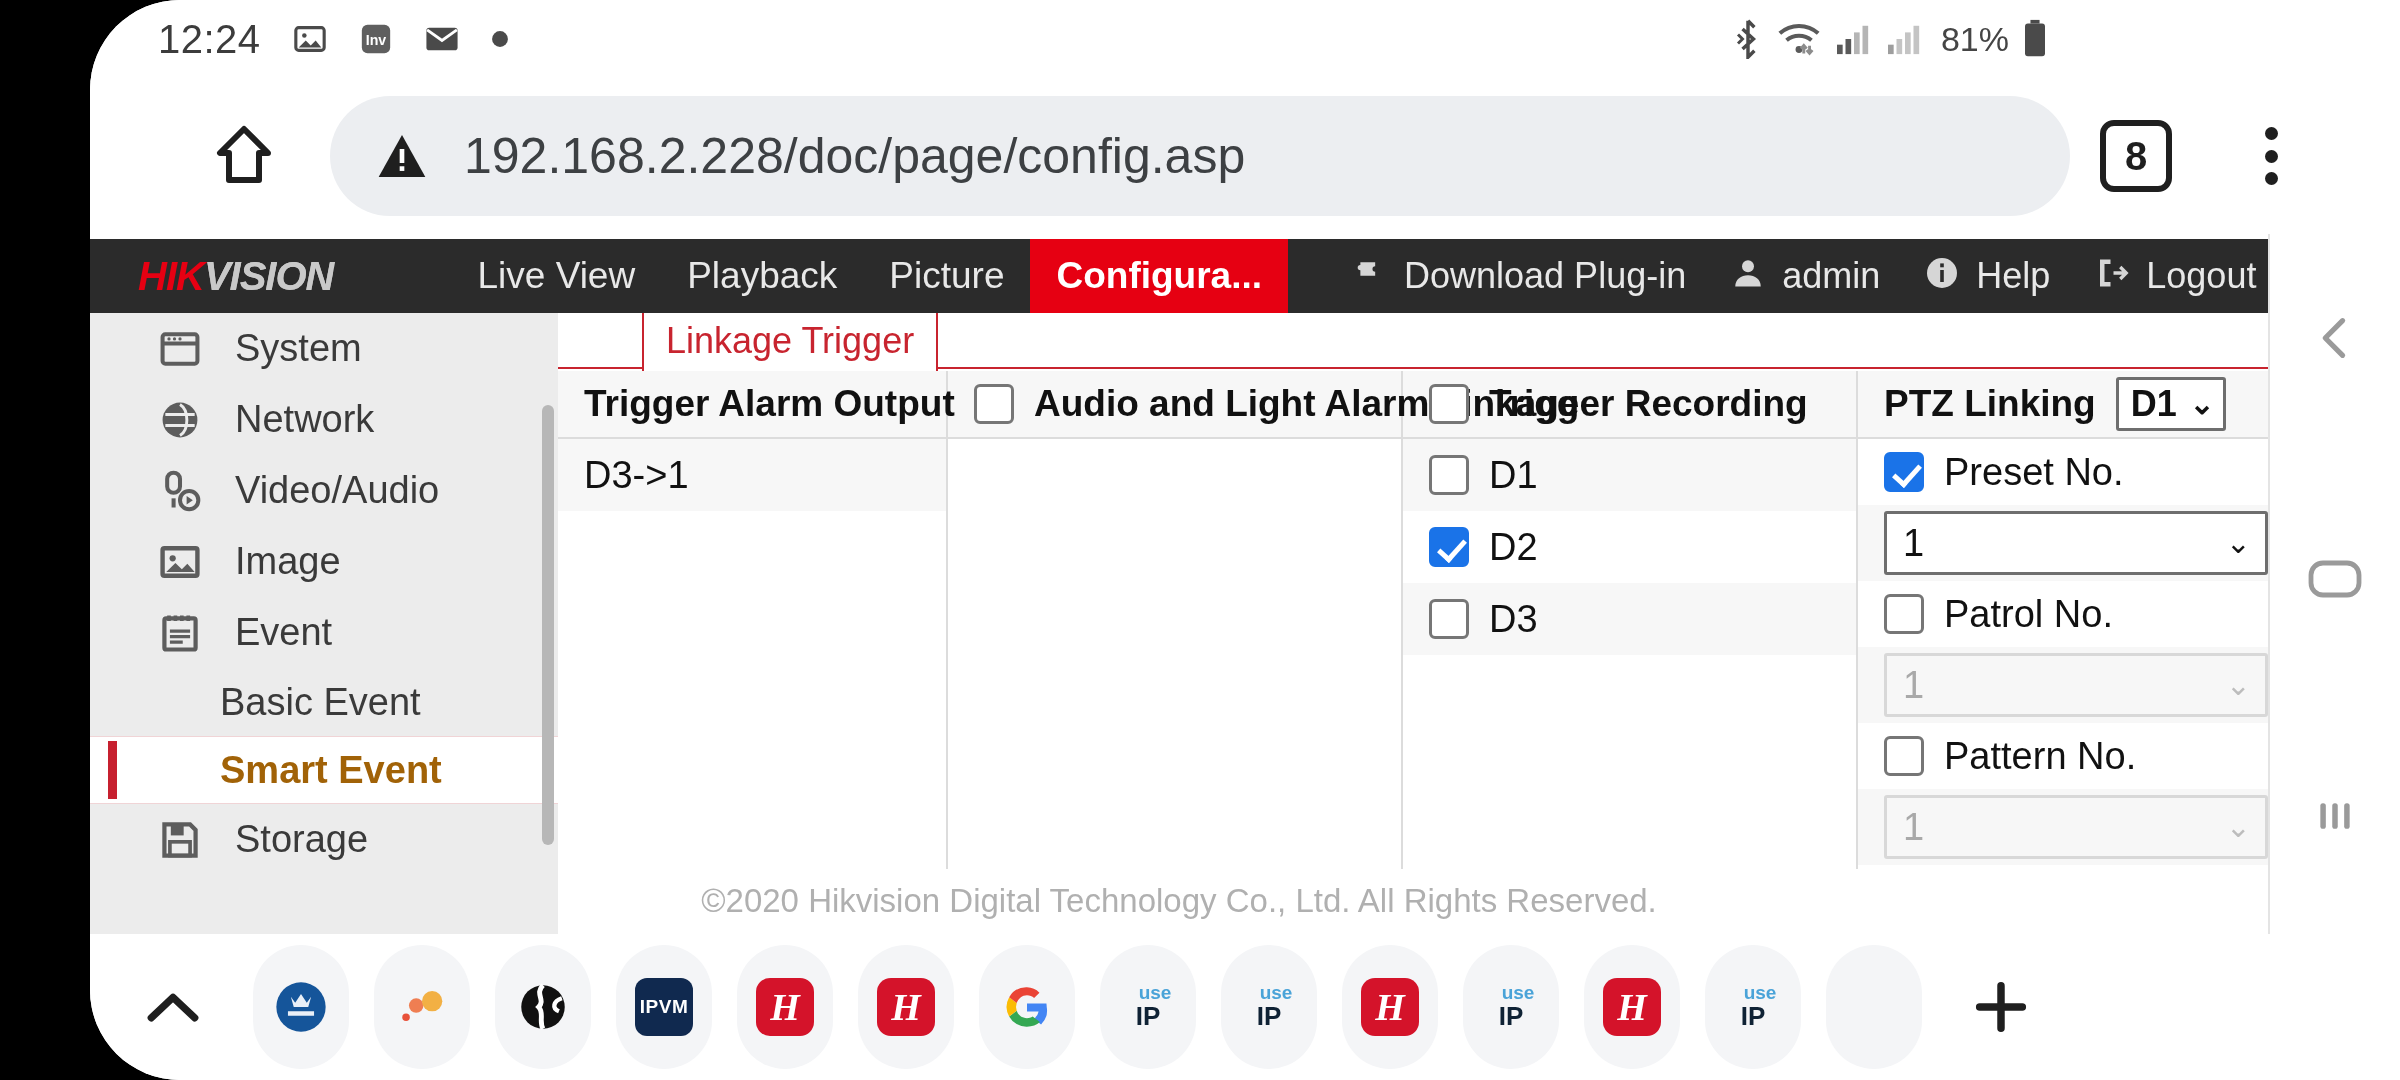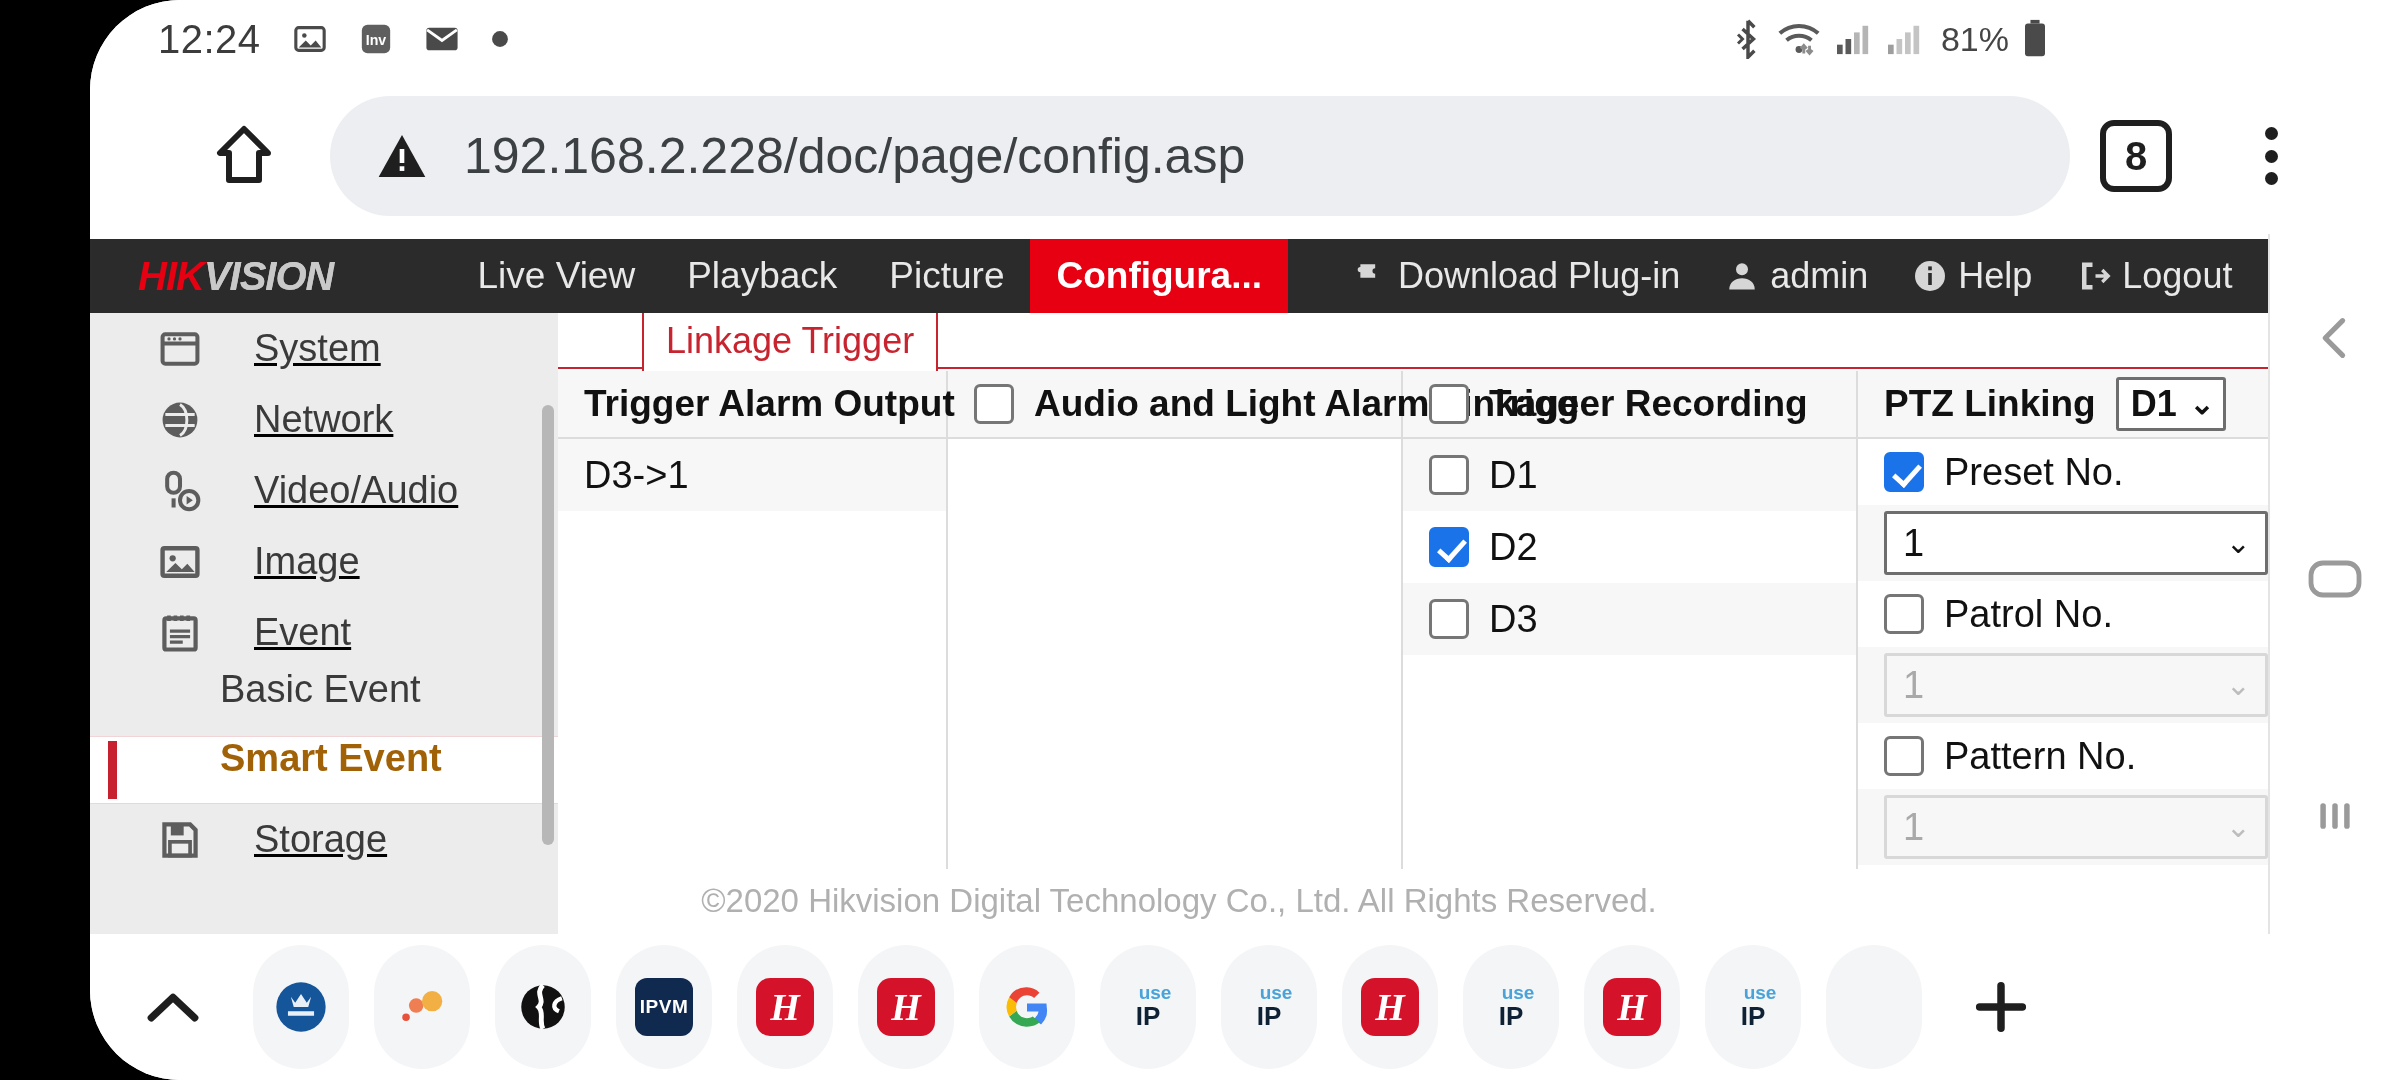--- a/index.html
+++ b/index.html
@@ -97,33 +97,33 @@
     background: linear-gradient(#f2f2f2,#8c8c8c);
     -webkit-background-clip: text; background-clip: text; color: #c9c9c9;
   }
   .nav-item {
     display: flex; align-items: center; padding: 0 26px;
     font-size: 37px; color: #e8e8e8; white-space: nowrap;
   }
   .nav-item.active { background: #e60012; color: #fff; font-weight: bold; }
   #hik-nav-left { display: flex; margin-left: 118px; }
   #hik-nav-right { display: flex; align-items: center; margin-left: 62px; gap: 44px; }
-  .nav-r { display: flex; align-items: center; gap: 10px; font-size: 36px; color: #e8e8e8; white-space: nowrap; }
+  .nav-r { display: flex; gap: 16px; font-size: 36px; color: #e8e8e8; white-space: nowrap; }
 
   
   #sidebar {
     position: absolute; left: 0; top: 79px; width: 468px; height: 621px;
     background: #ececec; overflow: hidden;
   }
   .side-row {
     height: 71px; display: flex; align-items: center; padding-left: 68px;
-    gap: 52px; position: relative; text-decoration: underline;
+    gap: 33px; position: relative;
   }
   .side-row .lbl { font-size: 38px; color: #3a3a3a; white-space: nowrap; }
-  .side-sub { height: 68px; display: flex; padding-left: 130px; position: relative; }
+  .side-sub { height: 68px; display: flex; align-items: center; padding-left: 130px; position: relative; }
   .side-sub .lbl { font-size: 38px; color: #3a3a3a; }
   .side-sub.sel { background: #ffffff; border-top: 1px solid #f0d4d6; border-bottom: 1px solid #f0d4d6; }
   .side-sub.sel .lbl { color: #a16207; font-weight: bold; }
   .side-sub.sel::before {
     content:""; position:absolute; left:18px; top:4px; bottom:4px; width:9px; background:#c7202f;
   }
   #side-scroll {
     position: absolute; left: 452px; top: 92px; width: 12px; height: 440px;
     background: #b7b7b7; border-radius: 6px;
   }

